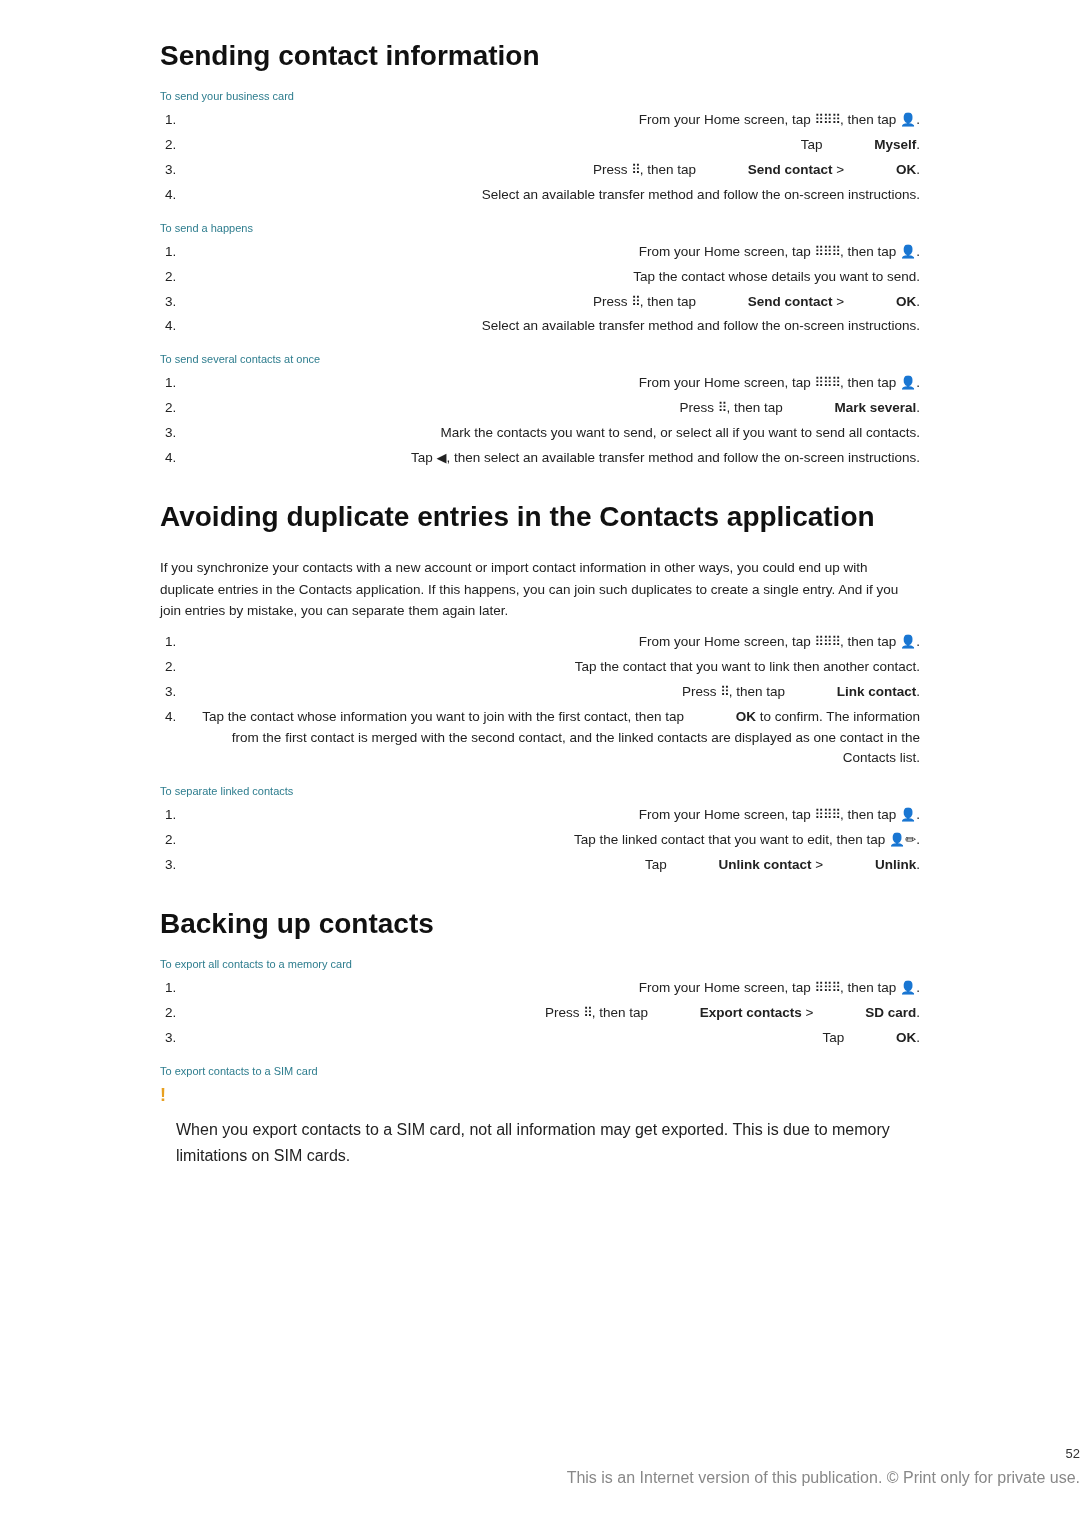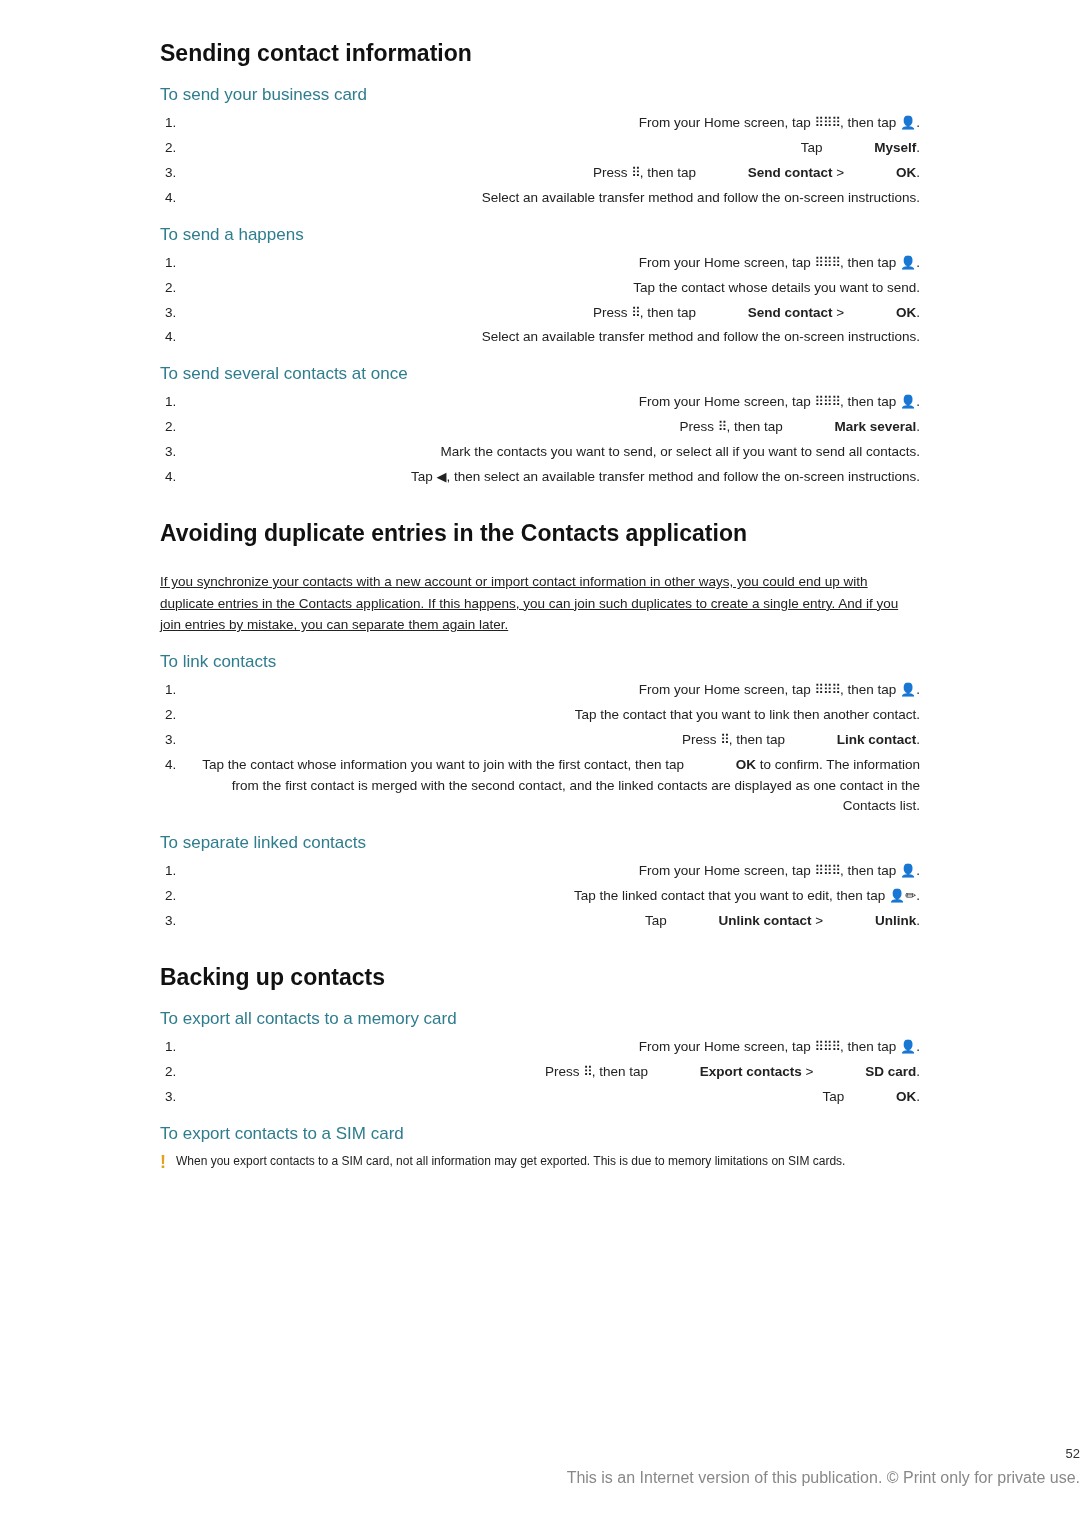--- a/index.html
+++ b/index.html
@@ -12,52 +12,51 @@
       min-height: 1527px;
     }
     .page {
       width: 1080px;
       min-height: 1527px;
       background: #ffffff;
       padding: 40px 160px 80px 160px;
       position: relative;
     }
     h1.section-title {
-      font-size: 23px;
+      font-size: 28px;
       font-weight: bold;
       color: #111111;
       margin-bottom: 18px;
       margin-top: 36px;
     }
     h1.section-title:first-child {
       margin-top: 0;
     }
     .subsection-title {
-      font-size: 17px;
+      font-size: 11px;
       color: #2e7d8e;
       font-weight: normal;
       margin-bottom: 8px;
       margin-top: 16px;
     }
     ol {
       margin-left: 20px;
       margin-bottom: 10px;
     }
     ol li {
       margin-bottom: 4px;
       line-height: 1.55;
       font-size: 13.5px;
       text-align: right;
     }
     p.body-text {
       font-size: 13.5px;
       line-height: 1.6;
       margin-bottom: 10px;
       margin-top: 24px;
-      text-decoration: underline;
     }
     .bold { font-weight: bold; padding-left: 48px; }
     .icon-grid {
       display: inline-block;
       font-size: 13px;
       letter-spacing: -1px;
       color: #222;
     }
     .icon-person {
       display: inline-block;
@@ -81,22 +80,23 @@
       gap: 10px;
     }
     .warning-icon {
       color: #e8a020;
       font-size: 18px;
       font-weight: bold;
       margin-top: 0px;
       flex-shrink: 0;
     }
     .warning-text {
-      font-size: 12px;
+      font-size: 16px;
       line-height: 1.6;
+      margin-top: 32px;
     }
     .section-divider {
       margin-top: 32px;
     }
     .page-footer {
       position: absolute;
       bottom: 40px;
       left: 0;
       right: 0;
       text-align: right;
@@ -146,21 +146,20 @@
       <li>Mark the contacts you want to send, or select all if you want to send all contacts.</li>
       <li>Tap <span class="icon-share">◀</span>, then select an available transfer method and follow the on-screen instructions.</li>
     </ol>
   </div>
 
   <div class="section-divider">
     <h1 class="section-title">Avoiding duplicate entries in the Contacts application</h1>
     <p class="body-text">If you synchronize your contacts with a new account or import contact information in other ways, you could end up with duplicate entries in the Contacts application. If this happens, you can join such duplicates to create a single entry. And if you join entries by mistake, you can separate them again later.</p>
 
     <div class="subsection">
-      <div class="subsection-title">To link contacts</div>
       <ol>
         <li>From your Home screen, tap <span class="icon-grid">⠿⠿⠿</span>, then tap <span class="icon-person">👤</span>.</li>
         <li>Tap the contact that you want to link then another contact.</li>
         <li>Press <span class="icon-grid">⠿</span>, then tap <span class="bold">Link contact</span>.</li>
         <li>Tap the contact whose information you want to join with the first contact, then tap <span class="bold">OK</span> to confirm. The information from the first contact is merged with the second contact, and the linked contacts are displayed as one contact in the Contacts list.</li>
       </ol>
     </div>
 
     <div class="subsection">
       <div class="subsection-title">To separate linked contacts</div>

